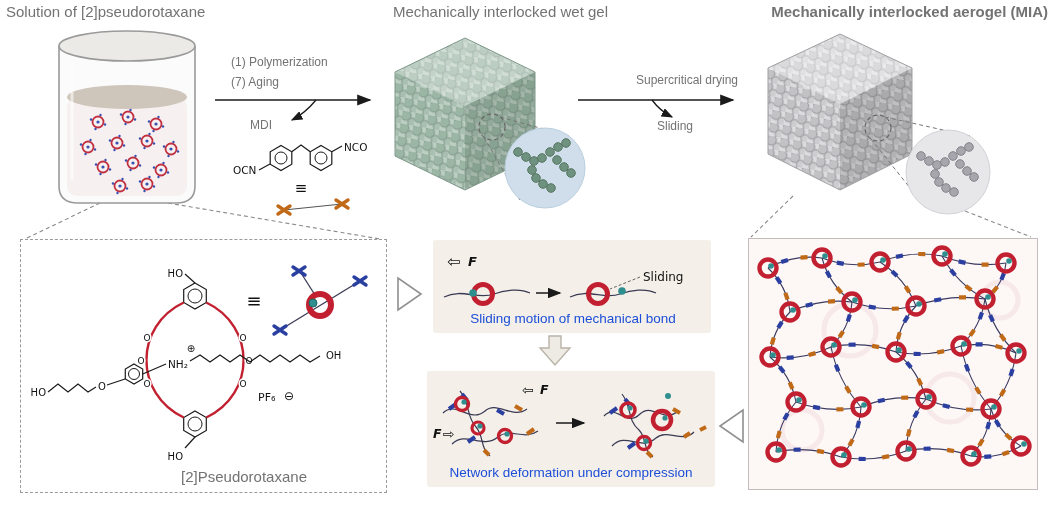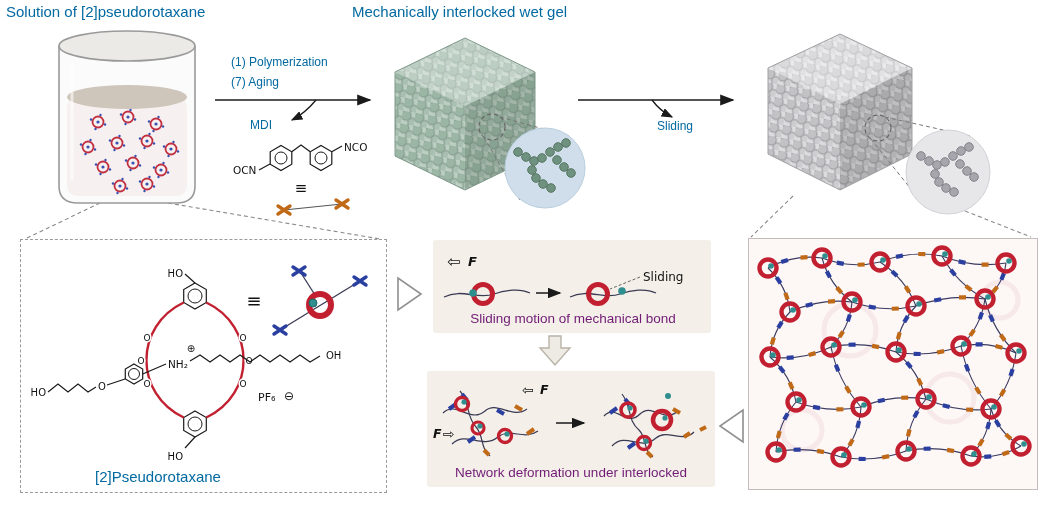--- a/index.html
+++ b/index.html
@@ -1,25 +1,25 @@
 <!DOCTYPE html>
 <html><head>
 <meta charset="utf-8">
 <style>
   html,body{margin:0;padding:0;background:#fff}
   #canvas{position:relative;width:1052px;height:519px;background:#fff;overflow:hidden;
           font-family:"Liberation Sans","DejaVu Sans",sans-serif}
-  .lbl{position:absolute;font-size:15px;color:#0369a1;line-height:1.15;white-space:nowrap;z-index:3}
-  .ctr{text-align:left;white-space:normal}
+  .lbl{position:absolute;font-size:15px;color:#737373;line-height:1.15;white-space:nowrap;z-index:3}
+  .ctr{text-align:right;white-space:normal}
   .bold{font-weight:700}
   .sm{font-size:12px}
   .panel{position:absolute;background:#f4f0e9;border-radius:3px;z-index:0}
   .dashed-box{position:absolute;border:1.5px dashed #9a9a9a;background:#fff;z-index:0}
   .net-box{position:absolute;border:1px solid #c4bcbc;background:#fdf7f6;z-index:0}
-  .caption{position:absolute;font-size:13.5px;color:#701a75;text-align:center;z-index:3}
+  .caption{position:absolute;font-size:13.5px;color:#1d4ed8;text-align:center;z-index:3}
   .art{position:absolute;left:0;top:0;z-index:1;pointer-events:none}
   text{font-family:"DejaVu Sans","Liberation Sans",sans-serif;fill:#111}
   .halo{paint-order:stroke;stroke:#fff;stroke-width:3px}
 </style>
 </head>
 <body>
 
 <div id="canvas">
 
   <div class="dashed-box" style="left:20px;top:239px;width:365px;height:252px"></div>
@@ -438,24 +438,26 @@
         <circle cx="909" cy="449" r="2.8" fill="#2f8f8f"></circle>
         <circle cx="971" cy="456" r="8.5" fill="none" stroke="#c22030" stroke-width="4.4"></circle>
         <circle cx="974" cy="454" r="2.8" fill="#2f8f8f"></circle>
         <circle cx="1021" cy="446" r="8.5" fill="none" stroke="#c22030" stroke-width="4.4"></circle>
         <circle cx="1024" cy="444" r="2.8" fill="#2f8f8f"></circle>
       </g>
   </svg>
 
   <div class="lbl" style="left:6px;top:3px">Solution of [2]pseudorotaxane</div>
   <div class="lbl ctr" style="left:352px;top:3px;width:256px">Mechanically interlocked wet gel</div>
+  <div class="lbl ctr bold" style="left:742px;top:3px;width:306px">Mechanically interlocked aerogel (MIA)</div>
 
   <div class="lbl sm" style="left:231px;top:56px">(1) Polymerization</div>
   <div class="lbl sm" style="left:231px;top:76px">(7) Aging</div>
   <div class="lbl sm" style="left:250px;top:119px">MDI</div>
 
+  <div class="lbl ctr sm" style="left:580px;top:74px;width:158px">Supercritical drying</div>
   <div class="lbl sm" style="left:657px;top:120px">Sliding</div>
 
   <div class="lbl ctr" style="left:95px;top:468px;width:212px;font-size:15px">[2]Pseudorotaxane</div>
   <div class="caption" style="left:437px;top:311px;width:272px">Sliding motion of mechanical bond</div>
-  <div class="caption" style="left:429px;top:465px;width:284px">Network deformation under interlocked</div>
+  <div class="caption" style="left:429px;top:465px;width:284px">Network deformation under compression</div>
 
 </div>
 
 </body></html>

